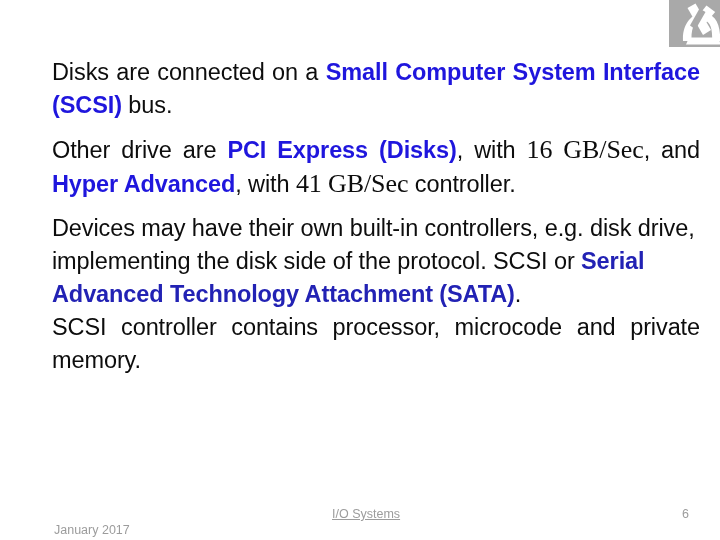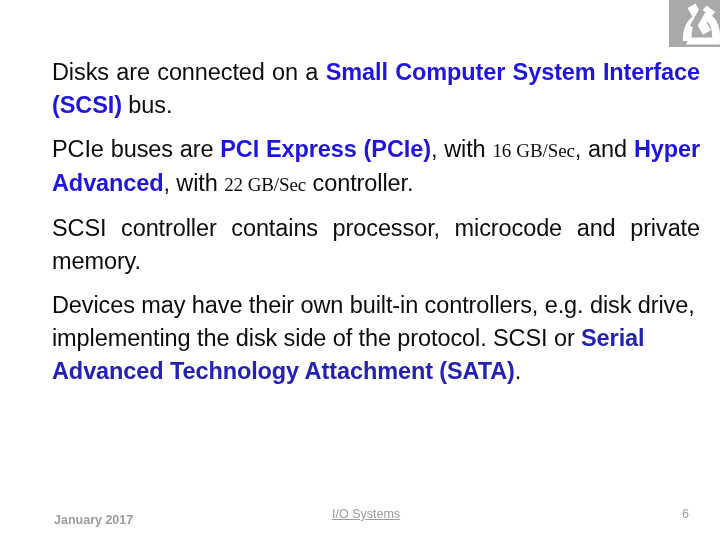--- a/index.html
+++ b/index.html
@@ -68,41 +68,40 @@
   b.hl {
     font-weight: bold;
     color: #1f16dd;
   }
   b.hl-dark {
     font-weight: bold;
     color: #2222b4;
   }
   span.num {
     font-family: "Liberation Serif", serif;
-    font-size: 19px;
+    font-size: 26px;
     color: #0d0d0d;
   }
 
   
   #footer {
     position: absolute;
     left: 0;
     top: 505px;
     width: 720px;
     height: 24px;
     font-family: "Liberation Sans", sans-serif;
     font-size: 12.5px;
     color: #9c9c9c;
   }
   #footer-date {
     position: absolute;
     left: 38px;
-    top: 8px;
+    top: 18px;
     white-space: nowrap;
-    font-weight: bold;
   }
   #footer-title {
     position: absolute;
     left: 316px;
     top: 2px;
     white-space: nowrap;
     text-decoration: underline;
   }
   #footer-page {
     position: absolute;
@@ -130,26 +129,26 @@
       <path d="M20 37.5 L49 37.5 L53 47 L16 47 Z" fill="#ffffff"></path>
 
       <rect x="0" y="44.5" width="57" height="2.5" fill="#a9a9a9"></rect>
     </svg>
   </div>
 
   <div id="content">
 
     <p class="para p1"><span>Disks are  connected on a </span><b class="hl">Small Computer System Interface (SCSI)</b><span> bus.</span></p>
 
-    <p class="para p2"><span>PCIe buses are </span><b class="hl">PCI Express (PCIe)</b><span>, with </span><span class="num">16 GB/Sec</span><span>, and </span><b class="hl">Hyper Advanced</b><span>, with </span><span class="num">22 GB/Sec</span><span> controller.</span></p>
+    <p class="para p2"><span>Other drive are </span><b class="hl">PCI Express (Disks)</b><span>, with </span><span class="num">16 GB/Sec</span><span>, and </span><b class="hl">Hyper Advanced</b><span>, with </span><span class="num">41 GB/Sec</span><span> controller.</span></p>
 
 
+    <p class="para p5"><span>Devices may have their own built-in controllers, e.g. disk drive, implementing the disk side of the protocol. SCSI or </span><b class="hl-dark">Serial Advanced Technology Attachment (SATA)</b><span>.</span></p>
+
     <p class="para p4"><span>SCSI controller contains processor, microcode and private memory.</span></p>
-
-    <p class="para p5"><span>Devices may have their own built-in controllers, e.g. disk drive, implementing the disk side of the protocol. SCSI or </span><b class="hl-dark">Serial Advanced Technology Attachment (SATA)</b><span>.</span></p>
 
   </div>
 
   <div id="footer">
     <div id="footer-date">January 2017</div>
     <div id="footer-title">I/O Systems</div>
     <div id="footer-page">6</div>
   </div>
 
 </div>

